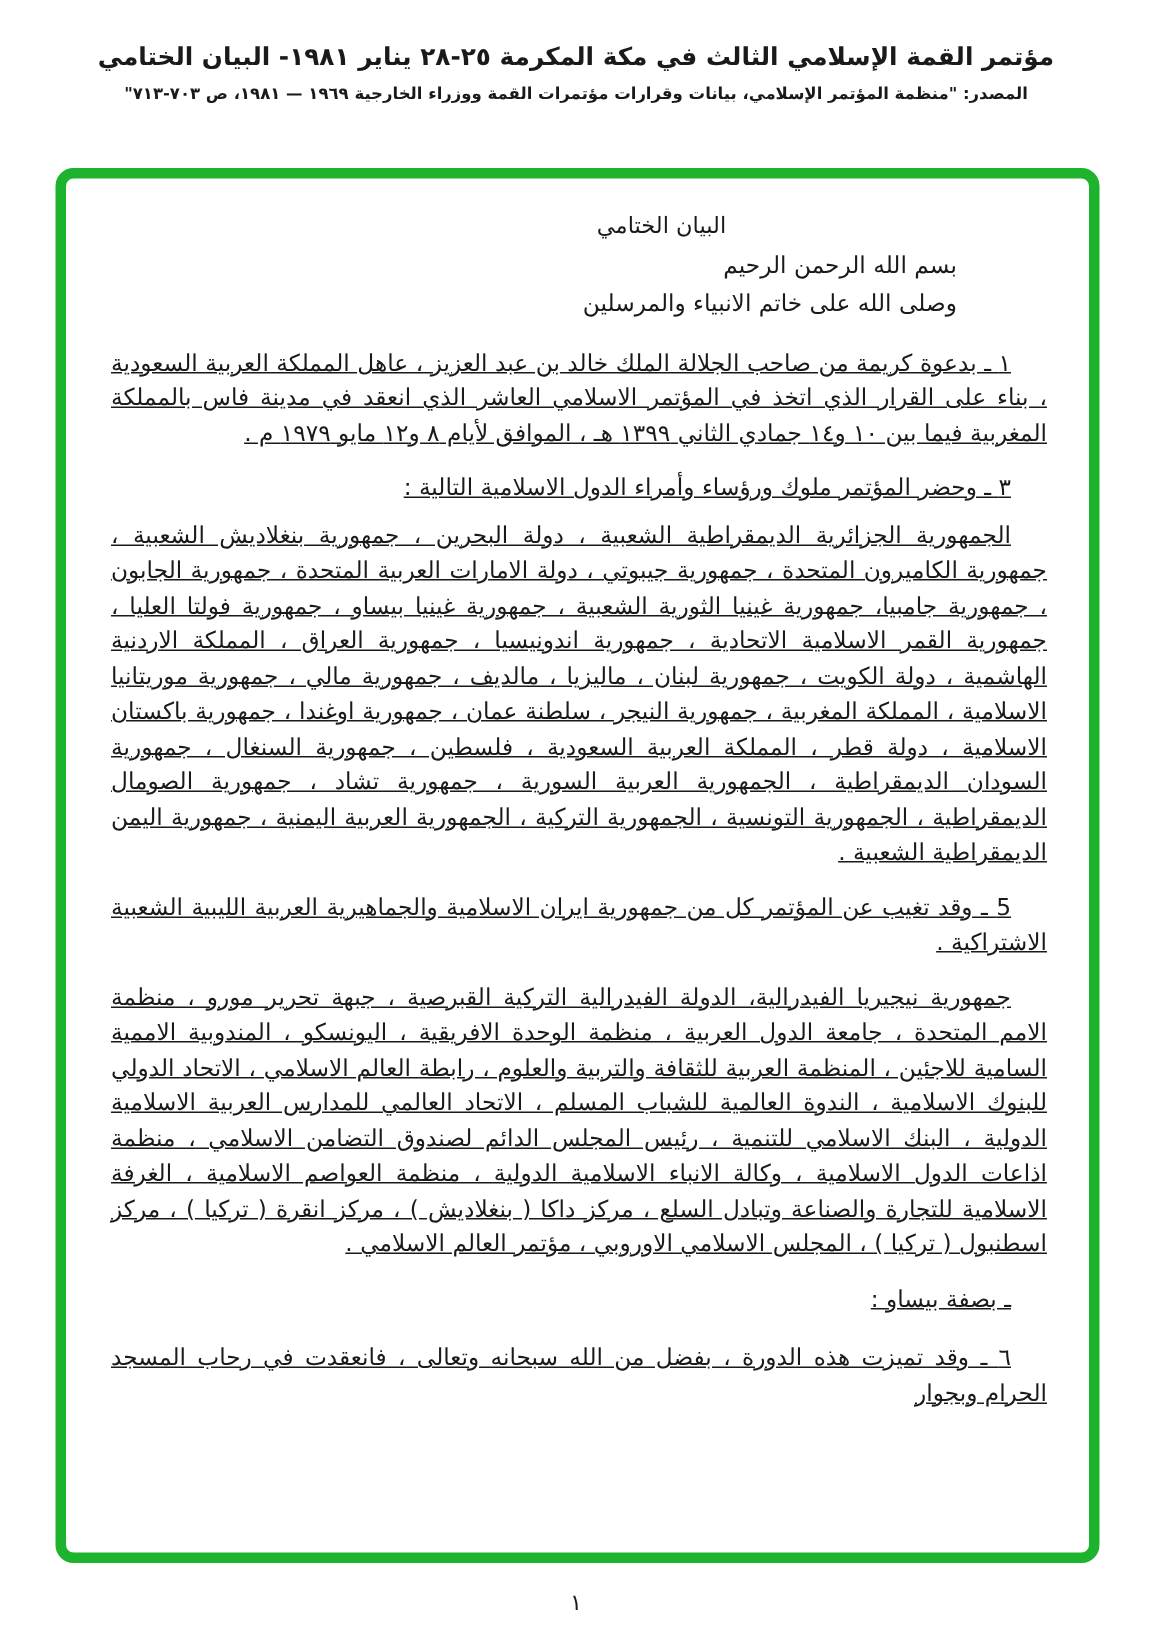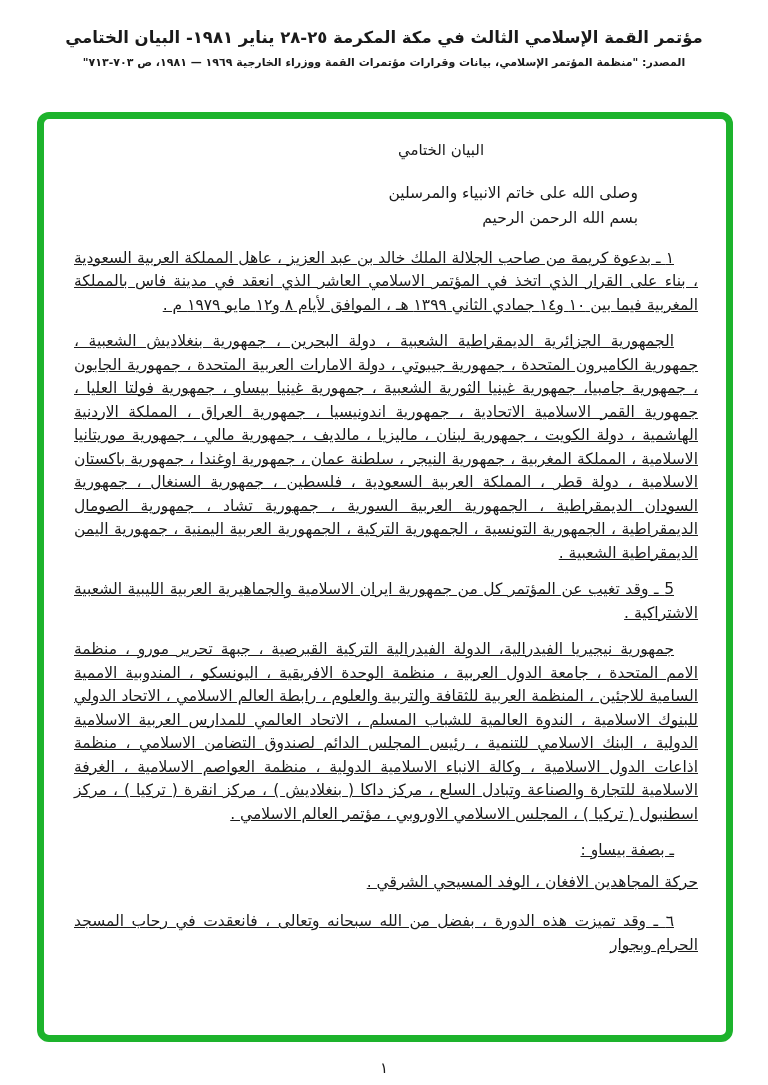--- a/index.html
+++ b/index.html
@@ -52,21 +52,21 @@
   }
   .doc-content {
     direction: rtl;
     padding: 16px 28px 10px 30px;
     font-size: 15.5px;
     line-height: 23.5px;
   }
   .doc-title {
     text-align: center;
     padding-left: 0;
-    margin: 4px 0 18px 110px;
+    margin: 4px 0 2px 110px;
     font-size: 15px;
   }
   .basmala-block {
     text-align: right;
     margin: 0 60px 16px 0;
     font-size: 15.5px;
     line-height: 25px;
   }
   .para {
     margin: 0 0 13px 0;
@@ -102,37 +102,37 @@
   <div class="title-line">مؤتمر القمة الإسلامي الثالث في مكة المكرمة ٢٥-٢٨ يناير ١٩٨١- البيان الختامي</div>
   <div class="source-line">المصدر: "منظمة المؤتمر الإسلامي، بيانات وقرارات مؤتمرات القمة ووزراء الخارجية ١٩٦٩ — ١٩٨١، ص ٧٠٣-٧١٣"</div>
 </div>
 
 <div class="doc-frame">
   <div class="doc-content">
 
     <div class="doc-title">البيان الختامي</div>
 
     <div class="basmala-block">
+      <div>بسم الله الرحمن الرحيم</div>
       <div>وصلى الله على خاتم الانبياء والمرسلين</div>
-      <div>بسم الله الرحمن الرحيم</div>
     </div>
 
     <p class="para">١ ـ بدعوة كريمة من صاحب الجلالة الملك خالد بن عبد العزيز ، عاهل المملكة العربية السعودية ، بناء على القرار الذي اتخذ في المؤتمر الاسلامي العاشر الذي انعقد في مدينة فاس بالمملكة المغربية فيما بين ١٠ و١٤ جمادي الثاني ١٣٩٩ هـ ، الموافق لأيام ٨ و١٢ مايو ١٩٧٩ م .</p>
 
 
+    <p class="para tight">٣ ـ وحضر المؤتمر ملوك ورؤساء وأمراء الدول الاسلامية التالية :</p>
 
     <p class="para">الجمهورية الجزائرية الديمقراطية الشعبية ، دولة البحرين ، جمهورية بنغلاديش الشعبية ، جمهورية الكاميرون المتحدة ، جمهورية جيبوتي ، دولة الامارات العربية المتحدة ، جمهورية الجابون ، جمهورية جامبيا، جمهورية غينيا الثورية الشعبية ، جمهورية غينيا بيساو ، جمهورية فولتا العليا ، جمهورية القمر الاسلامية الاتحادية ، جمهورية اندونيسيا ، جمهورية العراق ، المملكة الاردنية الهاشمية ، دولة الكويت ، جمهورية لبنان ، ماليزيا ، مالديف ، جمهورية مالي ، جمهورية موريتانيا الاسلامية ، المملكة المغربية ، جمهورية النيجر ، سلطنة عمان ، جمهورية اوغندا ، جمهورية باكستان الاسلامية ، دولة قطر ، المملكة العربية السعودية ، فلسطين ، جمهورية السنغال ، جمهورية السودان الديمقراطية ، الجمهورية العربية السورية ، جمهورية تشاد ، جمهورية الصومال الديمقراطية ، الجمهورية التونسية ، الجمهورية التركية ، الجمهورية العربية اليمنية ، جمهورية اليمن الديمقراطية الشعبية .</p>
 
     <p class="para">5 ـ وقد تغيب عن المؤتمر كل من جمهورية ايران الاسلامية والجماهيرية العربية الليبية الشعبية الاشتراكية .</p>
 
 
     <p class="para">جمهورية نيجيريا الفيدرالية، الدولة الفيدرالية التركية القبرصية ، جبهة تحرير مورو ، منظمة الامم المتحدة ، جامعة الدول العربية ، منظمة الوحدة الافريقية ، اليونسكو ، المندوبية الاممية السامية للاجئين ، المنظمة العربية للثقافة والتربية والعلوم ، رابطة العالم الاسلامي ، الاتحاد الدولي للبنوك الاسلامية ، الندوة العالمية للشباب المسلم ، الاتحاد العالمي للمدارس العربية الاسلامية الدولية ، البنك الاسلامي للتنمية ، رئيس المجلس الدائم لصندوق التضامن الاسلامي ، منظمة اذاعات الدول الاسلامية ، وكالة الانباء الاسلامية الدولية ، منظمة العواصم الاسلامية ، الغرفة الاسلامية للتجارة والصناعة وتبادل السلع ، مركز داكا ( بنغلاديش ) ، مركز انقرة ( تركيا ) ، مركز اسطنبول ( تركيا ) ، المجلس الاسلامي الاوروبي ، مؤتمر العالم الاسلامي .</p>
 
     <p class="para tight">ـ بصفة بيساو :</p>
 
-    <p class="para no-indent">حركة المجاهدين الافغان ، الوفد المسيحي الشرقي .</p>
 
     <p class="para last">٦ ـ وقد تميزت هذه الدورة ، بفضل من الله سبحانه وتعالى ، فانعقدت في رحاب المسجد الحرام وبجوار</p>
 
   </div>
 </div>
 
 <div class="page-number">١</div>
 
 </body></html>

